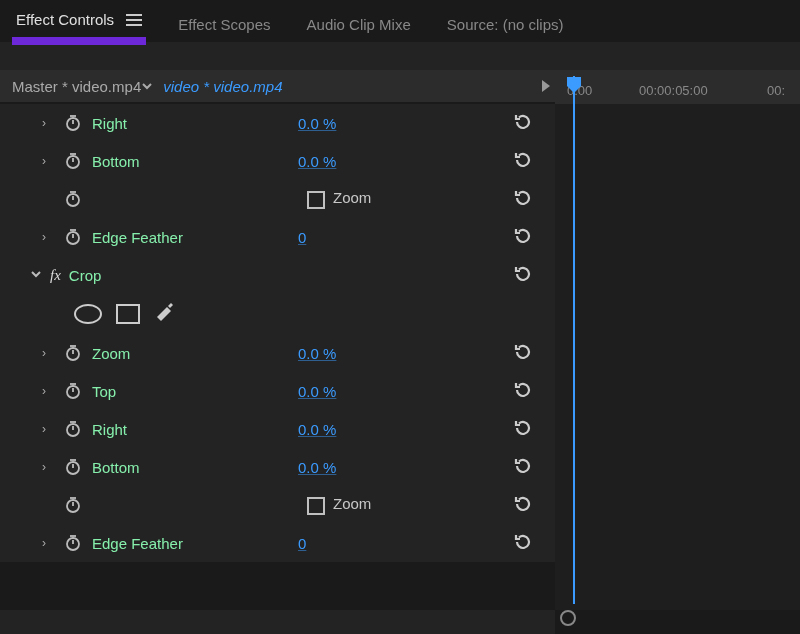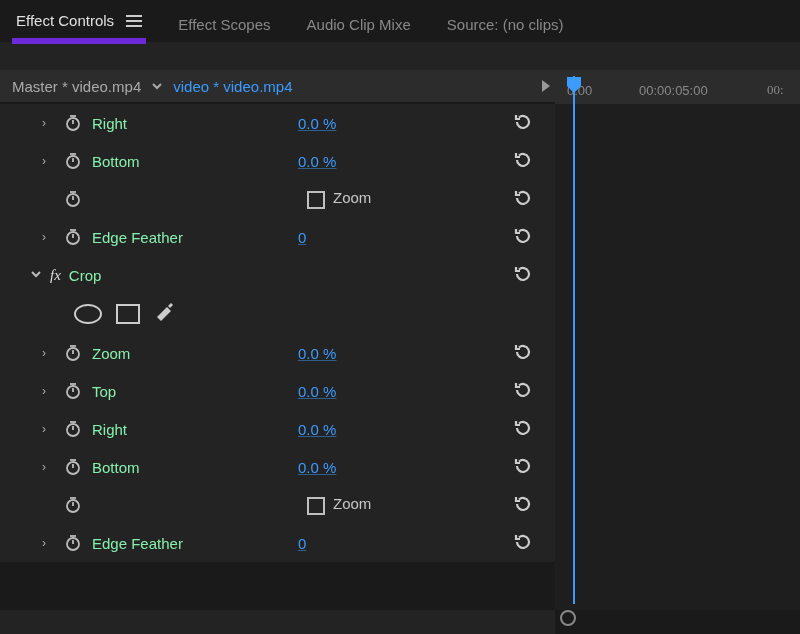--- a/index.html
+++ b/index.html
@@ -20,56 +20,56 @@
   height: 42px;
   background: #1a1a1a;
 }
 .tab {
   color: #888;
   padding: 6px 4px 8px 4px;
   cursor: pointer;
 }
 .tab.active {
   color: #e0e0e0;
-  border-bottom: 6px solid #6d28d9;
+  border-bottom: 8px solid #6d28d9;
 }
 .tab.active .ham {
   margin-left: 8px;
 }
 .ham { display: inline-block; vertical-align: middle; }
 .spacer { height: 28px; background: #232323; }
 .sub-bar {
   display: flex;
   align-items: center;
   background: #2c2c2c;
   height: 32px;
   padding-left: 12px;
   color: #aaa;
   position: relative;
 }
-.sub-bar .clip-selector { color: #aaa; margin-right: 10px; }
+.sub-bar .clip-selector { color: #aaa; }
 .sub-bar .chevron { margin-right: 10px; color: #aaa; }
-.sub-bar .clip-active { color: #3b9bff; }
+.sub-bar .clip-active { color: #3b9bff; font-style: italic; }
 .play-head-btn { position: absolute; right: 250px; color: #999; }
 .ruler {
   position: absolute;
   left: 555px;
   top: 76px;
   height: 28px;
   width: 245px;
   background: #2c2c2c;
   color: #888;
   font-size: 13px;
   display: flex;
   align-items: center;
   overflow: hidden;
 }
 .ruler .tick0 { position: absolute; left: 12px; }
 .ruler .tick1 { position: absolute; left: 84px; }
-.ruler .tick2 { position: absolute; left: 212px; font-family: Liberation Serif, serif; }
+.ruler .tick2 { position: absolute; left: 212px; }
 .playhead-line {
   position: absolute;
   left: 573px;
   top: 76px;
   width: 2px;
   height: 528px;
   background: #3b9bff;
   z-index: 5;
 }
 .playhead-handle {

